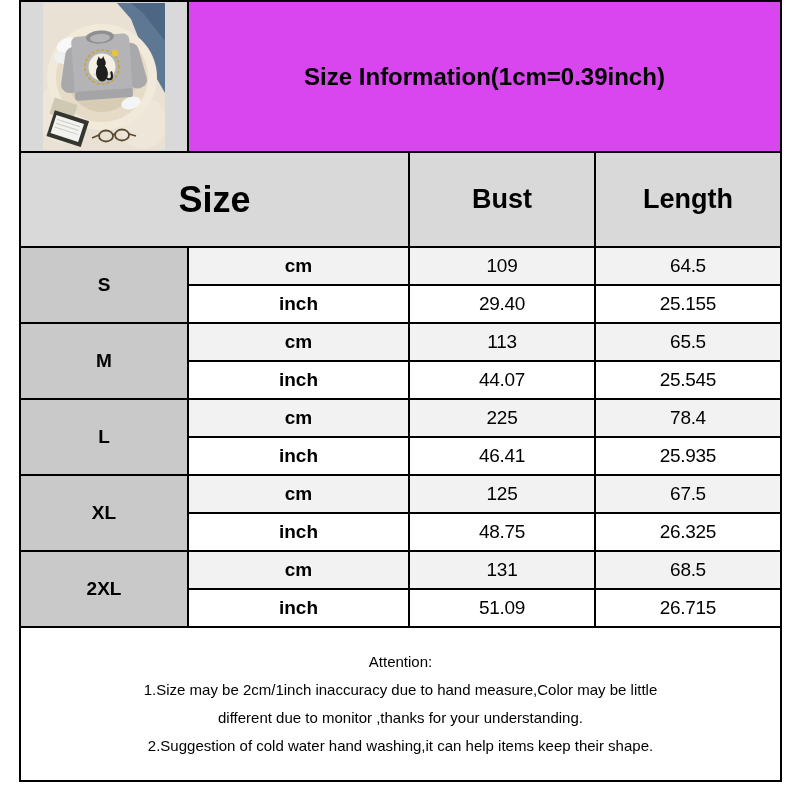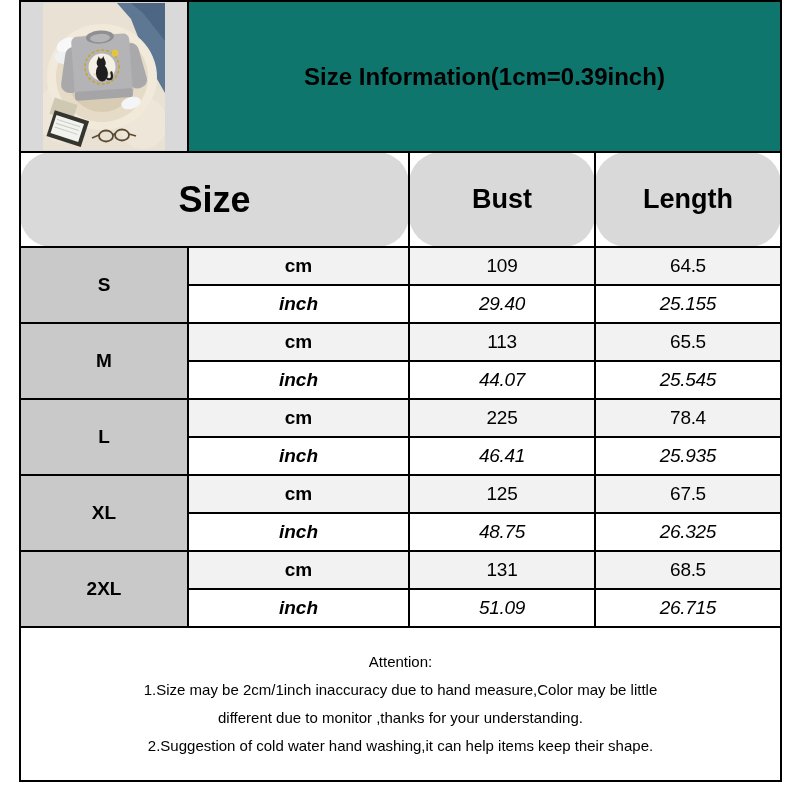--- a/index.html
+++ b/index.html
@@ -11,30 +11,30 @@
   .sheet{position:absolute;left:19px;top:0;width:761px;}
   table.size-sheet{
     width:761px;table-layout:fixed;border-collapse:collapse;
   }
   table.size-sheet td{
     border:2px solid #000;text-align:center;vertical-align:middle;
     overflow:hidden;padding:0;
   }
   
   td.photo-cell{background:#d9d9d9;height:149px;}
-  td.title-cell{background:#0f766e;}
+  td.title-cell{background:#d946ef;}
   .title-text{font-weight:bold;font-size:24px;letter-spacing:0px;}
   
-  tr.head-row td{background:#d9d9d9;height:93px;font-weight:bold;border-radius:32px;}
+  tr.head-row td{background:#d9d9d9;height:93px;font-weight:bold;}
   td.size-head{font-size:36px;}
   td.col-head{font-size:27px;}
   
   tr.data-row td{height:36px;font-size:19px;margin-top:12px;}
   tr.row-cm td{background:#f2f2f2;}
-  tr.row-inch td{background:#ffffff;font-style:italic;}
+  tr.row-inch td{background:#ffffff;}
   td.size-label{background:#c9c9c9 !important;font-weight:bold;font-size:20px;}
   td.unit-cell{font-weight:bold;}
   td.num-cell{font-weight:normal;letter-spacing:-0.3px;}
   
   td.attention-cell{
     background:#ffffff;height:152px;text-align:left;vertical-align:top;
     padding:3px 7px;font-size:15px;line-height:28px;
   }
   .photo-wrap{display:flex;align-items:center;justify-content:center;height:100%;}
   svg{display:block;}

